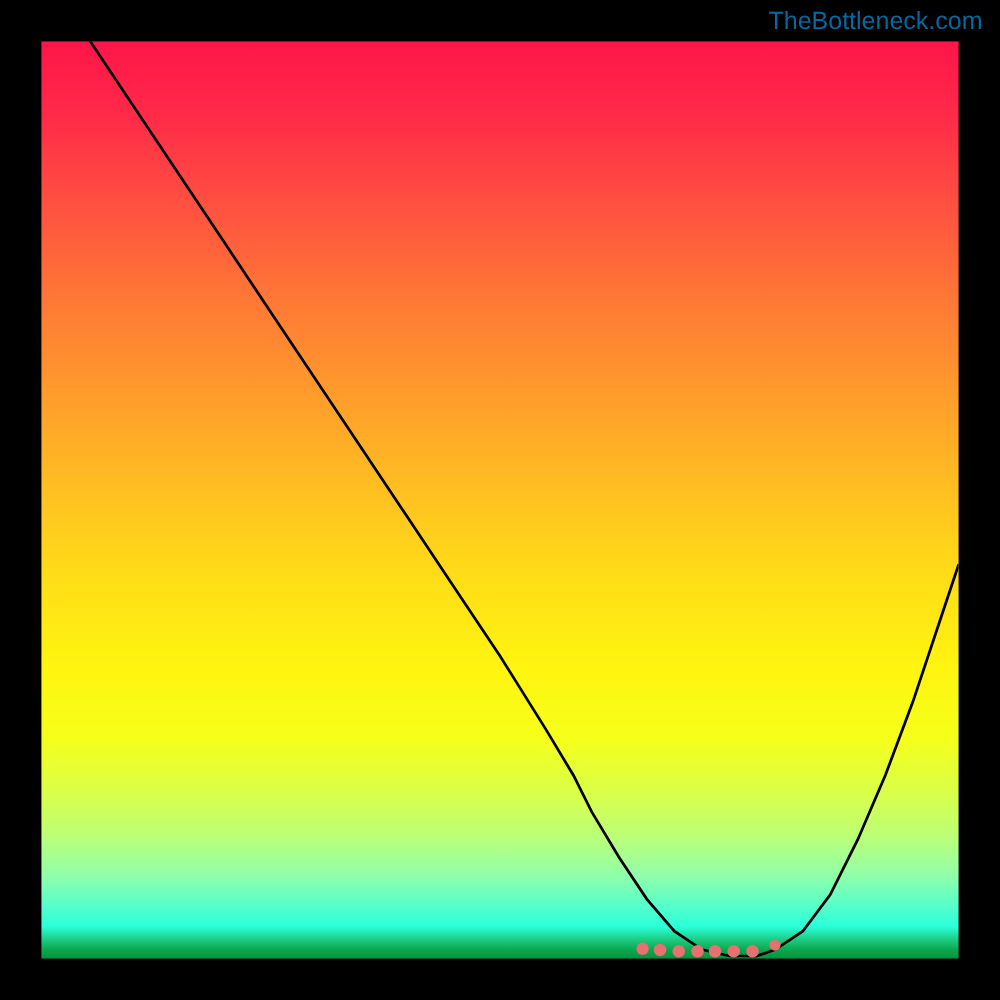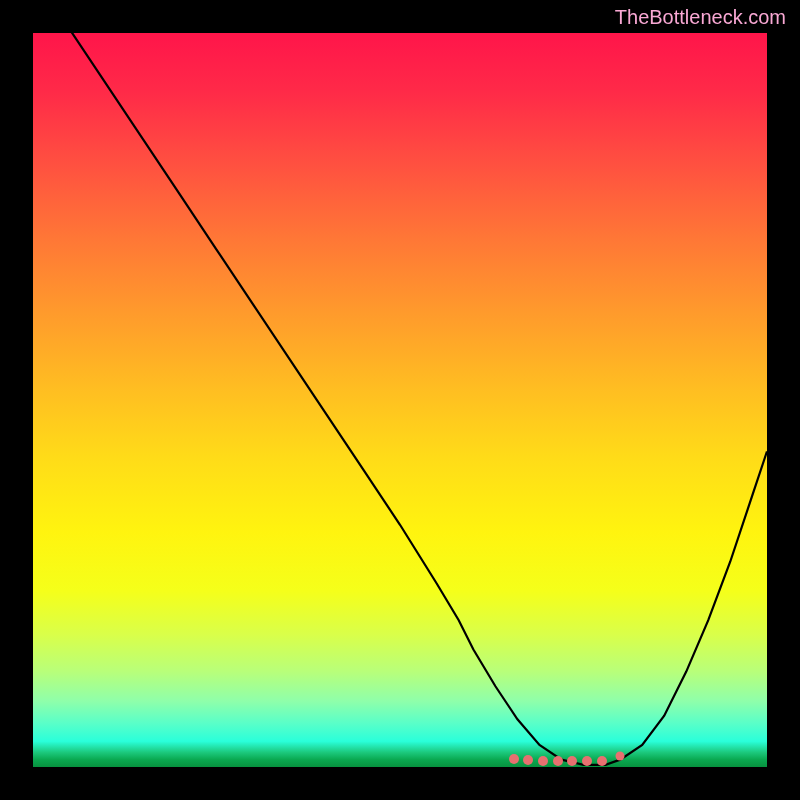--- a/index.html
+++ b/index.html
@@ -8,21 +8,21 @@
     width: 800px;
     height: 800px;
     background: #000;
     position: relative;
     font-family: Arial, sans-serif;
   }
   .watermark {
     position: absolute;
     top: 6px;
     right: 14px;
-    color: #f9a8d4;
+    color: #0369a1;
     font-size: 20px;
     font-weight: 500;
     z-index: 10;
   }
   .plot-area {
     position: absolute;
     left: 33px;
     top: 33px;
     width: 734px;
     height: 734px;

